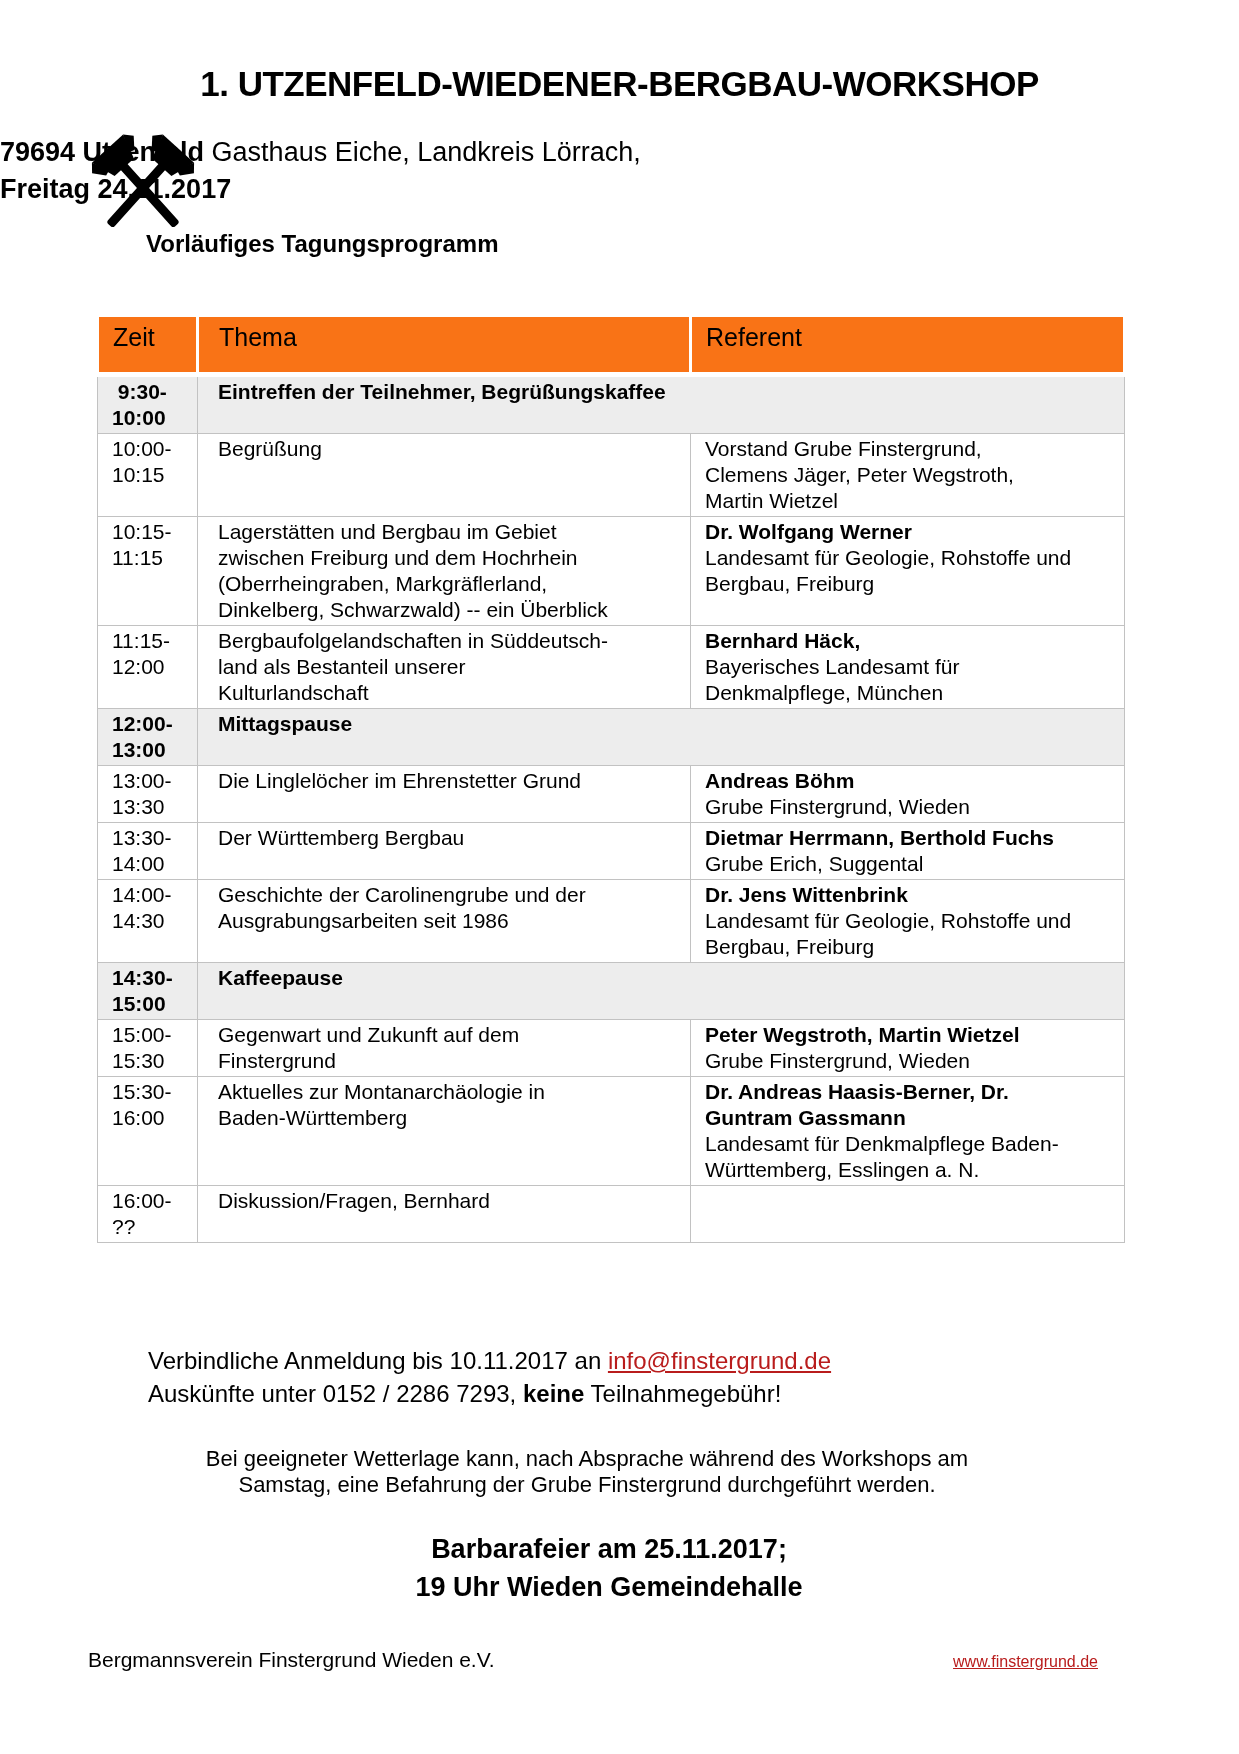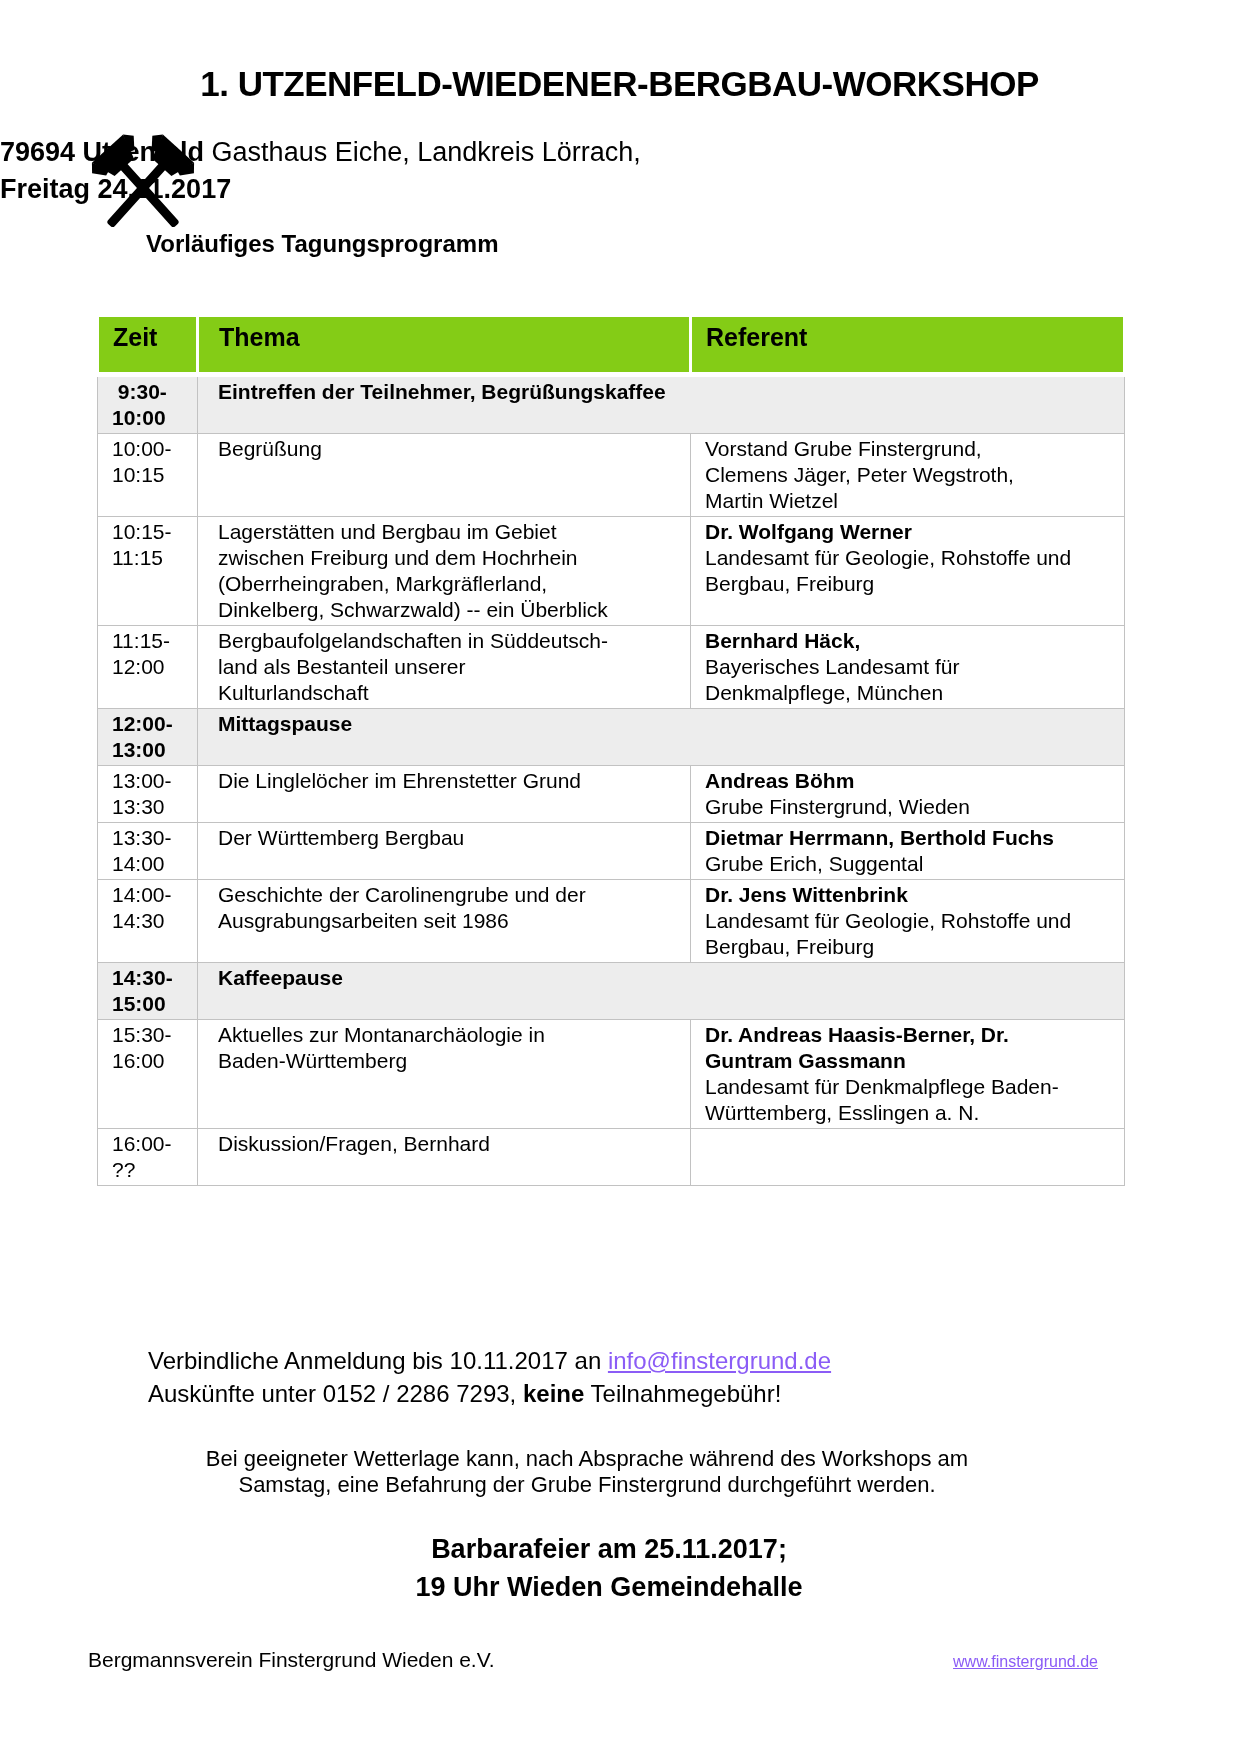--- a/index.html
+++ b/index.html
@@ -39,25 +39,25 @@
   table.program {
     margin: 56px 0 0 96px;
     width: 1027px;
     border-collapse: collapse;
     table-layout: fixed;
   }
   col.c-time { width: 100px; }
   col.c-thema { width: 493px; }
   col.c-ref { width: 434px; }
   th {
-    background: #84cc16;
+    background: #f97316;
     border: 3px solid #ffffff;
     border-bottom: 5px solid #ffffff;
     font-size: 25px;
-    font-weight: bold;
+    font-weight: normal;
     text-align: left;
     vertical-align: top;
     padding: 6px 0 20px 14px;
   }
   th.th-thema { padding-left: 20px; }
   td {
     border: 1px solid #c2c2c2;
     vertical-align: top;
     font-size: 21px;
     line-height: 26px;
@@ -68,21 +68,21 @@
   tr.break-row td { background: #ededed; font-weight: bold; }
   .ref-name { font-weight: bold; }
   .anmeldung {
     position: absolute;
     left: 148px; top: 1344px;
     font-size: 24px;
     line-height: 33px;
   }
   .anmeldung .bold { font-weight: bold; }
   a.link, .link {
-    color: #8b5cf6;
+    color: #b91c1c;
     text-decoration: underline;
     cursor: pointer;
   }
   .note {
     position: absolute;
     left: 0; top: 1446px;
     width: 1174px;
     text-align: center;
     font-size: 22px;
     line-height: 26px;
@@ -209,20 +209,27 @@
 Ausgrabungsarbeiten seit 1986</td>
       <td class="ref-cell"><div class="ref-name">Dr. Jens Wittenbrink</div><div>Landesamt für Geologie, Rohstoffe und
 Bergbau, Freiburg</div></td>
     </tr>
     <tr class="break-row">
       <td class="time-cell">14:30-
 15:00</td>
       <td class="thema-cell" colspan="2">Kaffeepause</td>
     </tr>
     <tr>
+      <td class="time-cell">15:00-
+15:30</td>
+      <td class="thema-cell">Gegenwart und Zukunft auf dem
+Finstergrund</td>
+      <td class="ref-cell"><div class="ref-name">Peter Wegstroth, Martin Wietzel</div><div>Grube Finstergrund, Wieden</div></td>
+    </tr>
+    <tr>
       <td class="time-cell">15:30-
 16:00</td>
       <td class="thema-cell">Aktuelles zur Montanarchäologie in
 Baden-Württemberg</td>
       <td class="ref-cell"><div class="ref-name">Dr. Andreas Haasis-Berner, Dr.
 Guntram Gassmann</div><div>Landesamt für Denkmalpflege Baden-
 Württemberg, Esslingen a. N.</div></td>
     </tr>
     <tr>
       <td class="time-cell">16:00-

